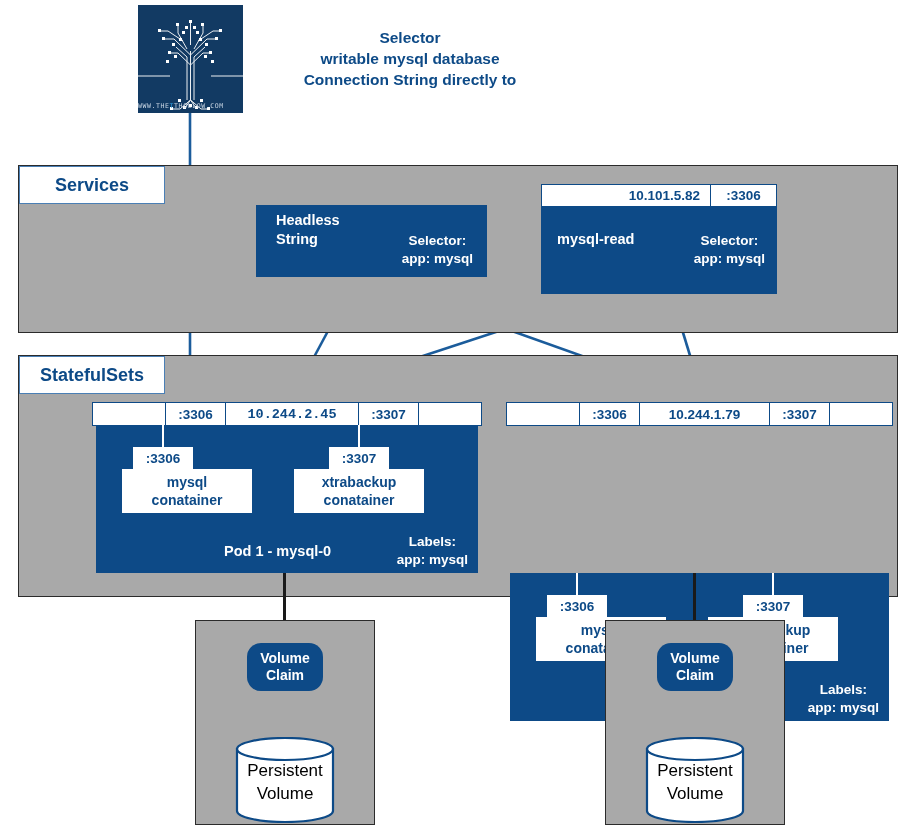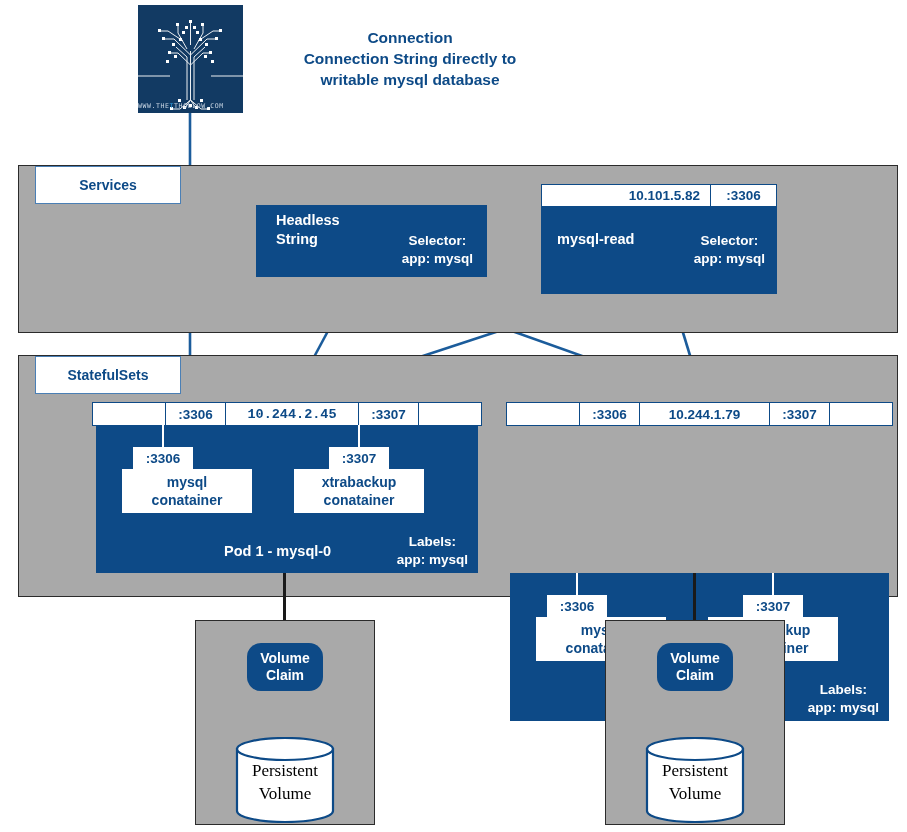--- a/index.html
+++ b/index.html
@@ -59,22 +59,21 @@
   #statefulsets-group { left: 18px; top: 355px; width: 880px; height: 242px; }
 
   .group-tab {
     background: #ffffff;
     border: 1.3px solid #4a7fb5;
     display: flex;
     align-items: center;
     justify-content: center;
     color: #0d4a87;
     font-weight: bold;
-    font-size: 14px;
-    margin-left: 16px;
+    font-size: 18px;
   }
   #services-tab { left: 19px; top: 166px; width: 146px; height: 38px; }
   #statefulsets-tab { left: 19px; top: 356px; width: 146px; height: 38px; }
 
   
   .svc-card { background: #0d4a87; }
   .svc-head {
     display: flex;
     background: #ffffff;
     border: 1.1px solid #0d4a87;
@@ -228,21 +227,20 @@
   }
   .pv-cyl .cyl-svg { position: absolute; left: 0; top: 0; }
   .pv-cyl .cyl-text {
     position: absolute;
     left: 0; top: 22px; width: 100px;
     text-align: center;
     color: #000000;
     font-size: 17px;
     line-height: 23px;
     white-space: nowrap;
-    font-family: Liberation Serif, serif;
   }
   #pv-cyl-1 { left: 235px; top: 737px; }
   #pv-cyl-2 { left: 645px; top: 737px; }
 
   .pv-link {
     position: absolute;
     width: 3.2px;
     background: #1a1a1a;
   }
   #pv-link-1 { left: 283px; top: 573px; height: 175px; }
@@ -319,23 +317,23 @@
       <rect x="57" y="101" width="3" height="3"></rect>
       <rect x="51" y="99" width="3" height="3"></rect>
       <rect x="40" y="94" width="3" height="3"></rect>
       <rect x="62" y="94" width="3" height="3"></rect>
     </g>
   </svg>
   <div id="logo-url"><span>WWW.THE</span><span class="accent">T</span><span>THOLLOW.COM</span></div>
 </div>
 
 <div class="abs" id="hollow-caption">
-  <div>Connection</div>
+  <div>Selector</div>
+  <div>writable mysql database</div>
   <div>Connection String directly to</div>
-  <div>writable mysql database</div>
 </div>
 
 <div class="abs group-box" id="services-group"></div>
 <div class="abs group-tab" id="services-tab">
   <span>Services</span>
 </div>
 
 <div class="abs svc-card" id="headless-card">
   <div class="svc-body">
     <div class="svc-name" id="headless-name">

